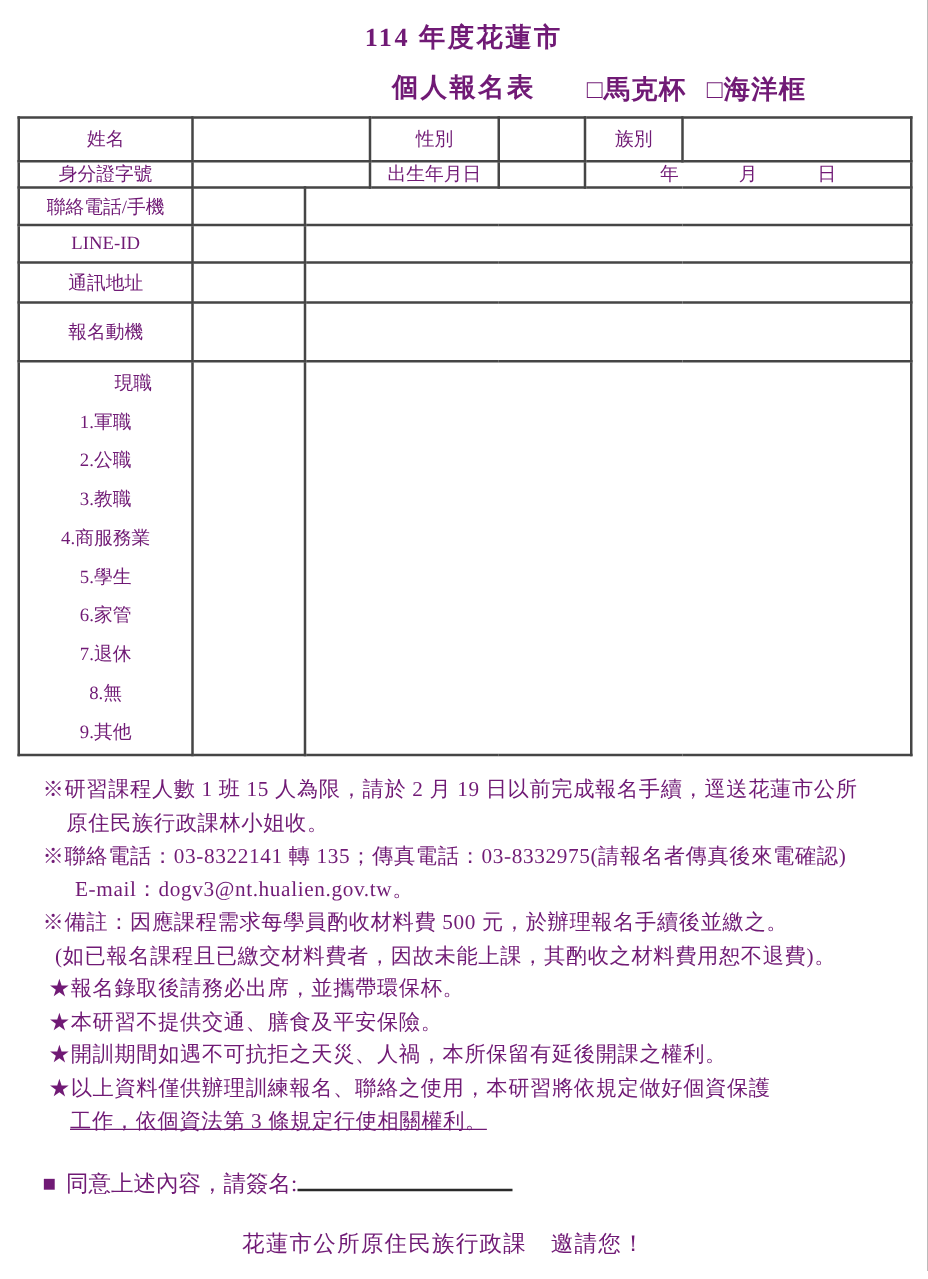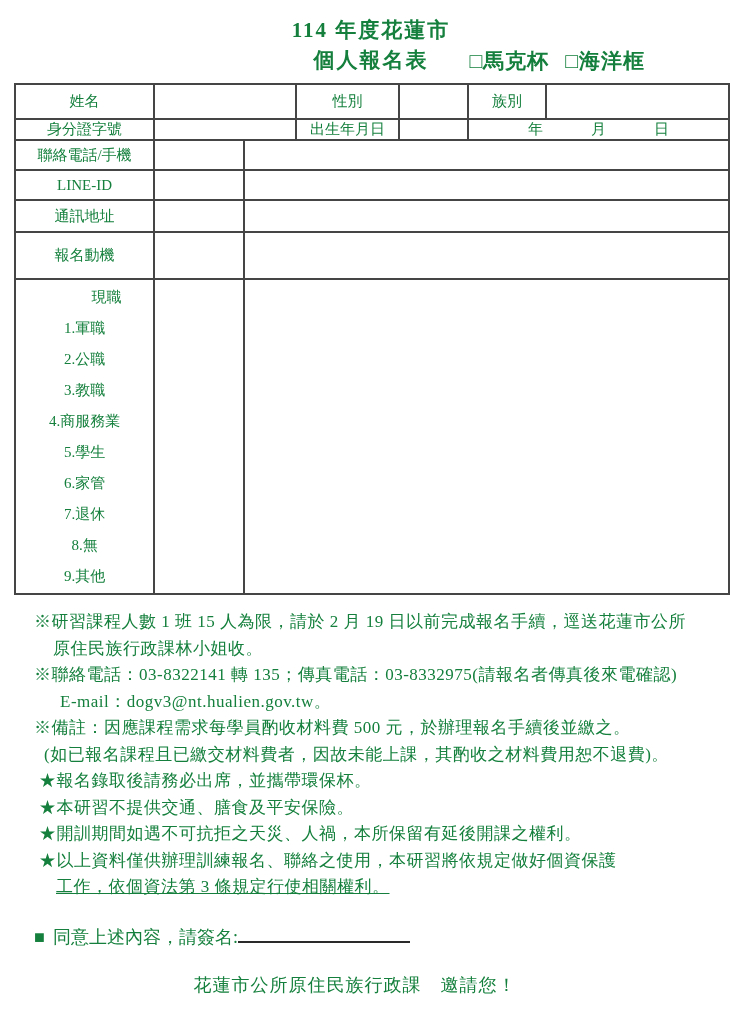--- a/index.html
+++ b/index.html
@@ -1,34 +1,34 @@
 <!DOCTYPE html>
 <html><head>
 <meta charset="utf-8">
 <style>
   html,body { margin:0; padding:0; background:#888; }
   .page {
     position:relative;
     width:742px; height:1023px;
     background:#ffffff;
     font-family:"Liberation Serif","DejaVu Serif",serif;
-    color:#15803d;
+    color:#701a75;
     overflow:hidden;
     margin:0 auto;
   }
   
   .title-line1 {
     margin:0; padding-top:16px;
     text-align:center;
     font-size:21px; font-weight:bold;
     letter-spacing:2px;
   }
   .title-line2-row {
     position:relative;
-    height:30px; margin-top:2px;
+    height:30px; margin-top:12px;
   }
   .title-line2 {
     position:absolute; left:0; right:0;
     text-align:center;
     font-size:21px; font-weight:bold;
     letter-spacing:2px;
   }
   .prize-checkboxes {
     position:absolute; right:97px; top:1px;
     font-size:21px; font-weight:bold;

